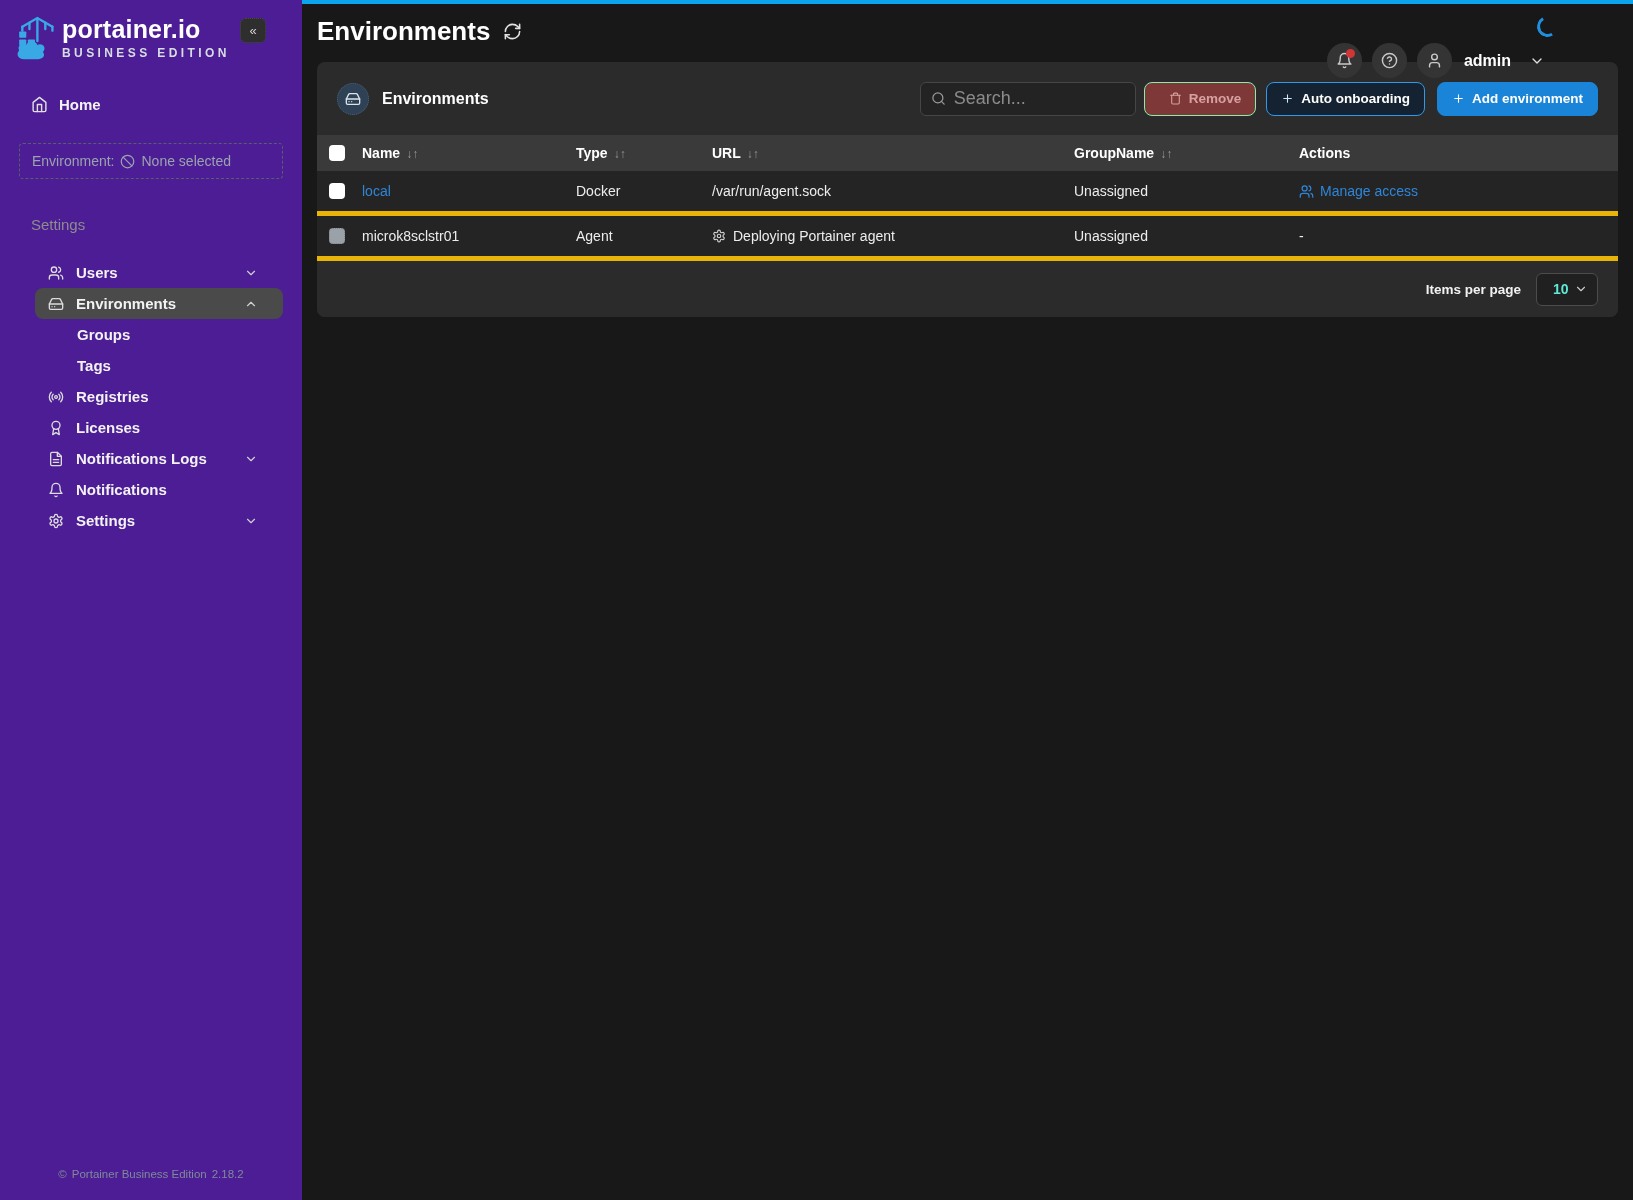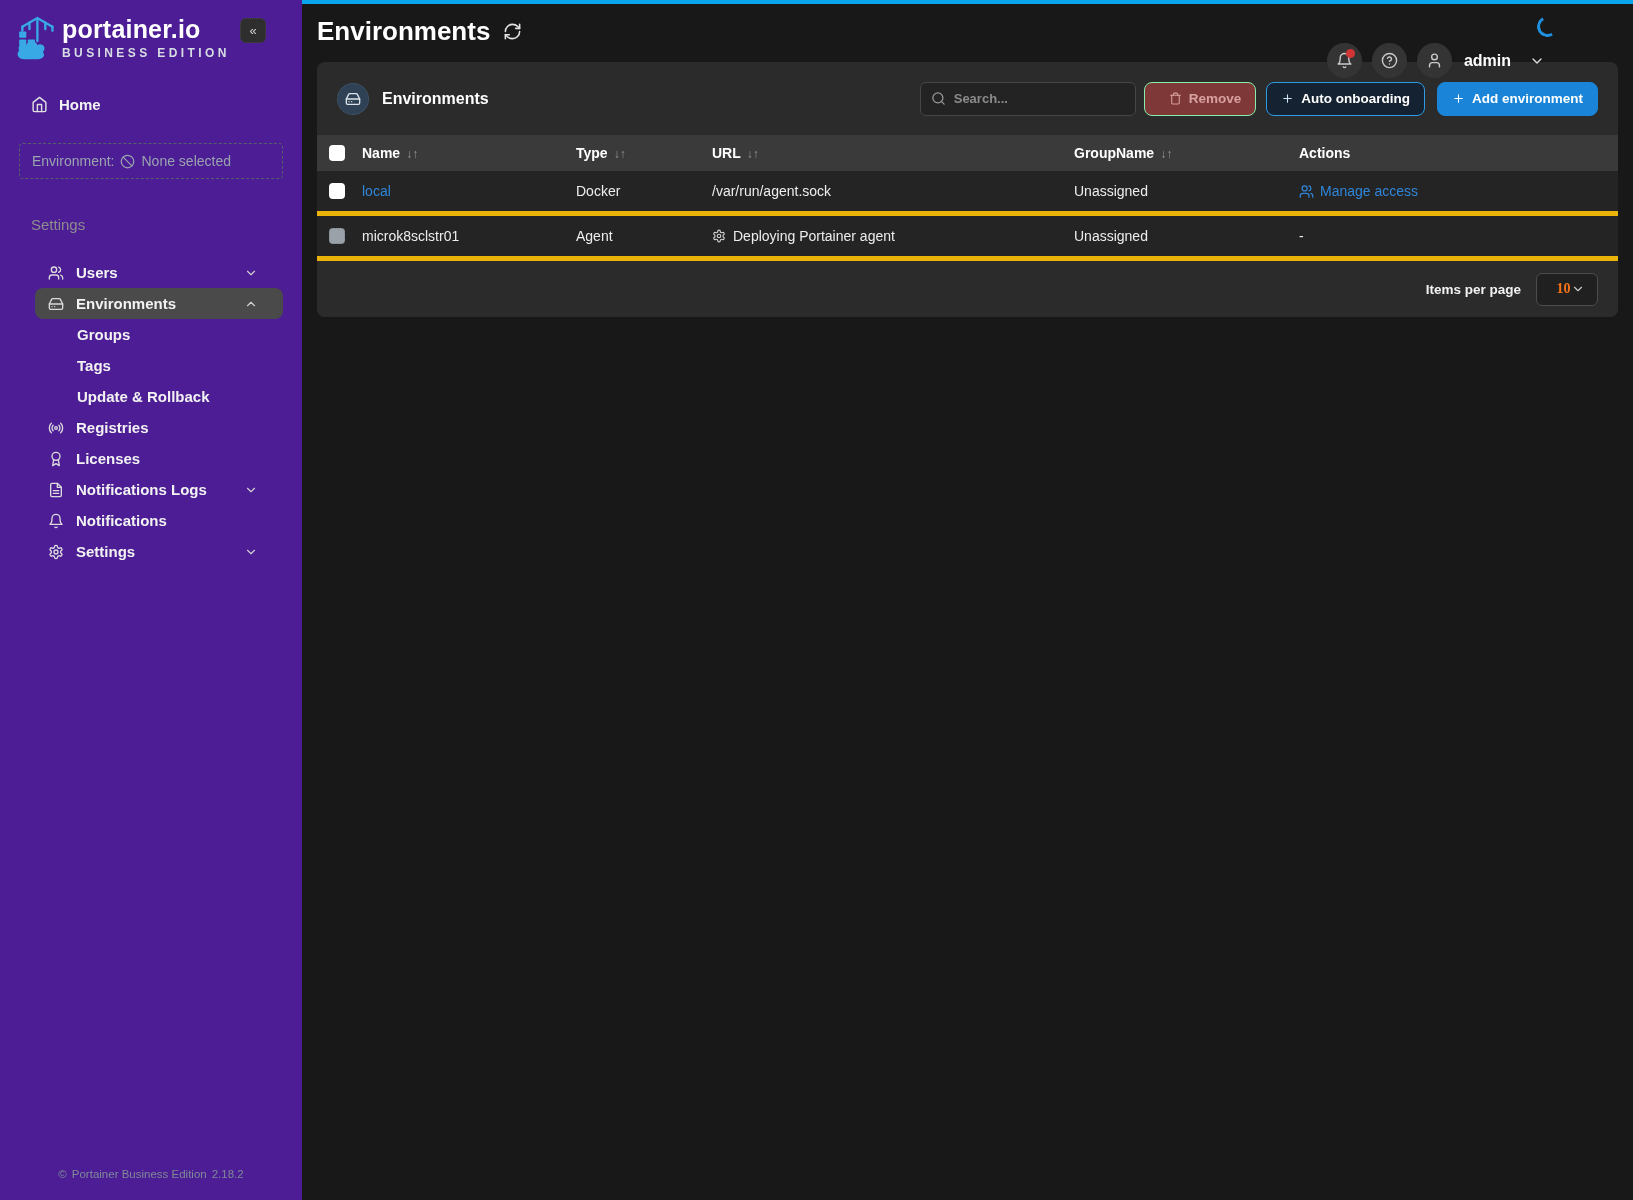--- a/index.html
+++ b/index.html
@@ -54,22 +54,22 @@
   .widget { margin-top:15px; background:#2b2b2b; border-radius:8px; overflow:hidden; }
   .widget-header { height:73px; display:flex; align-items:center; padding:0 20px; }
   .icon-circle { width:32px; height:32px; border-radius:50%; background:#2e4155; border:1px dotted #4d6175;
                  display:flex; align-items:center; justify-content:center; color:#dbe4ec; }
   .icon-circle .ic { width:16px; height:16px; }
   .widget-title { margin-left:13px; font-size:16px; font-weight:bold; color:#ffffff; }
   .widget-controls { margin-left:auto; display:flex; align-items:center; gap:8px; }
   .search-box { width:216px; height:34px; background:#232323; border:1px solid #464646; border-radius:6px;
                 display:flex; align-items:center; padding:0 10px; gap:8px; color:#9a9a9a; }
   .search-box .ic { width:15px; height:15px; flex:0 0 15px; }
-  .search-box input { flex:1; background:transparent; border:none; outline:none; color:#fca5a5; font-size:13px;
-                      font-family:"Liberation Sans","DejaVu Sans",sans-serif;font-weight:bold; }
+  .search-box input { flex:1; background:transparent; border:none; outline:none; color:#fca5a5; font-size:18px;
+                      font-family:"Liberation Sans","DejaVu Sans",sans-serif; }
   .search-box input::placeholder { color:#8b8b8b; }
   .btn { height:34px; border-radius:8px; display:flex; align-items:center; gap:7px; padding:0 14px;
          font-size:13.5px; font-weight:bold; cursor:pointer; }
   .btn .ic { width:13px; height:13px; }
   .btn-remove { background:#7e3838; border:1px solid #86efac; color:#d8a0a0;padding-left:24px; }
   .btn-outline { background:#152231; border:1px solid #2e9be8; color:#ffffff; margin-left:2px; }
   .btn-outline .ic { color:#cfe6f8; }
   .btn-primary { background:#1a85d8; border:1px solid #1a85d8; color:#ffffff; margin-left:4px; }
 
   
@@ -82,22 +82,22 @@
   .checkbox.disabled { background:#9aa1a8; border:1px dotted #7d848b; cursor:default; }
   .link { color:#2f86d8; cursor:pointer; }
   .action-link { display:flex; align-items:center; gap:6px; color:#2f86d8; font-size:14px; cursor:pointer; }
   .action-link .ic { width:15px; height:15px; }
   .url-cell { display:flex; align-items:center; gap:7px; }
   .url-cell .ic { width:14px; height:14px; color:#cfcfcf; }
   .tfoot { height:56px; display:flex; align-items:center; justify-content:flex-end; gap:15px;
            padding-right:20px; background:#2b2b2b; }
   .ipp-label { font-size:13.5px; font-weight:bold; color:#f2f2f2; }
   .select { width:62px; height:33px; background:#202020; border:1px solid #4c4c4c; border-radius:6px;
-            display:flex; align-items:center; justify-content:center; padding:0 9px 0 16px;
-            font-size:14px; font-weight:bold; color:#f97316; cursor:pointer;font-family:Liberation Serif, serif; }
+            display:flex; align-items:center; justify-content:space-between; padding:0 9px 0 16px;
+            font-size:14px; font-weight:bold; color:#5eead4; cursor:pointer; }
   .select .ic { width:14px; height:14px; color:#c9c9c9; }
 </style>
 </head>
 <body>
 
 <div class="sidebar">
   <div class="logo-row">
     <svg class="logo-mark" viewBox="0 0 48 58">
       <g stroke="currentColor" fill="none" stroke-width="3" stroke-linecap="round">
         <line x1="27" y1="6" x2="27" y2="34"></line>
@@ -164,23 +164,20 @@
       <svg class="ic chev" viewBox="0 0 24 24">
           <polyline points="6 15 12 9 18 15"></polyline>
         </svg>
     </div>
     <div class="menu-item child">
       <span>Groups</span>
     </div>
     <div class="menu-item child">
       <span>Tags</span>
     </div>
-    <div class="menu-item child">
-      <span>Update &amp; Rollback</span>
-    </div>
     <div class="menu-item">
       <svg class="ic" viewBox="0 0 24 24">
           <circle cx="12" cy="12" r="2"></circle>
           <path d="M4.93 19.07a10 10 0 0 1 0-14.14"></path>
           <path d="M7.76 16.24a6 6 0 0 1 0-8.49"></path>
           <path d="M16.24 7.76a6 6 0 0 1 0 8.49"></path>
           <path d="M19.07 4.93a10 10 0 0 1 0 14.14"></path>
         </svg>
       <span>Registries</span>
     </div>

